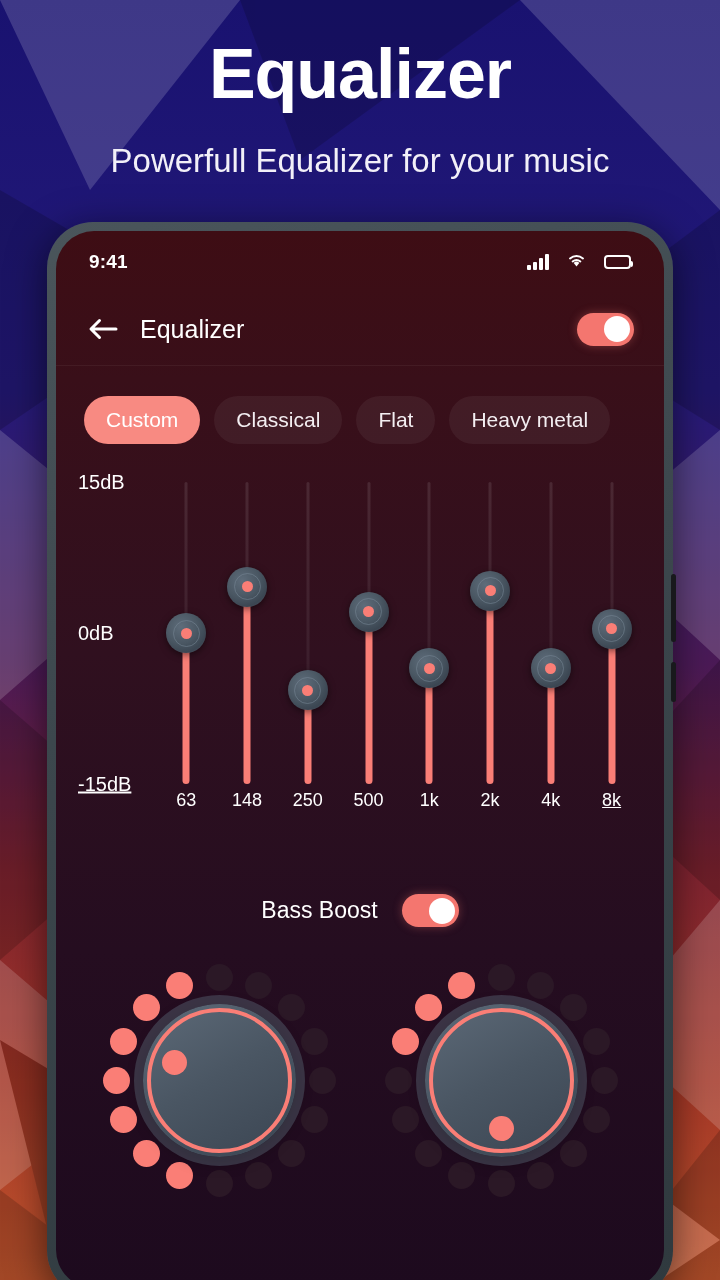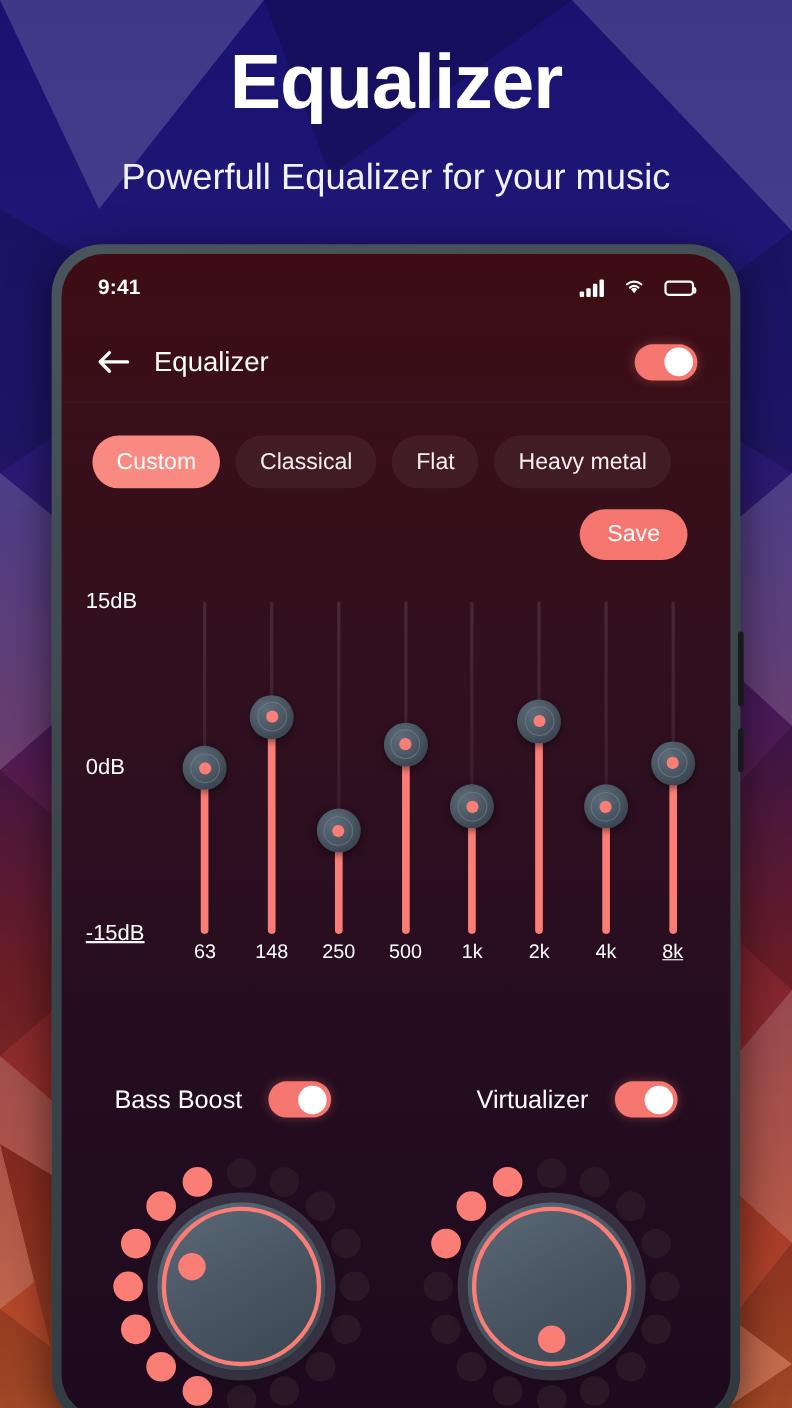--- a/index.html
+++ b/index.html
@@ -217,22 +217,23 @@
     bottom:0;
     width:46px;
     text-align:center;
     font-size:18px;
     color:#fff;
   }
 
   
   #effects {
     display:flex; align-items:center;
-    padding:0 48px;
-    margin-top:52px;
+    padding:0 25px;
+    margin-top:28px;
+    flex-direction:column;
   }
   .effect { display:flex; align-items:center; }
   .effect .elabel { font-size:23px; color:#fff; }
   .effect .switch { margin-left:24px; }
   #effect-virtualizer { margin-left:auto; }
 
   
   #knobs {
     display:flex; justify-content:space-around;
     margin-top:36px;
@@ -352,23 +353,20 @@
         </span>
     </div>
 
     <div id="presets">
         <div class="chip selected">Custom</div>
         <div class="chip">Classical</div>
         <div class="chip">Flat</div>
         <div class="chip">Heavy metal</div>
       </div>
 
-    <div id="save-row">
-      <button id="save-button">Save</button>
-    </div>
 
     <div id="eq">
       <div id="eq-db-labels">
           <div class="db-label" style="top: 16px;">15dB</div>
           <div class="db-label" style="top: 167px;">0dB</div>
           <div class="db-label" style="top: 318px; text-decoration: underline;">-15dB</div>
         </div>
       <div id="eq-sliders">
           <div class="slider" style="left: calc(6.25% - 23px);">
             <div class="track"></div>
@@ -433,26 +431,20 @@
               <i></i>
             </div>
           </div>
           <div class="freq-label" style="left: calc(93.75% - 23px); text-decoration: underline;">8k</div>
         </div>
     </div>
 
     <div id="effects">
       <div class="effect" id="effect-bass">
         <span class="elabel">Bass Boost</span>
-        <span class="switch">
-            <span class="knob"></span>
-          </span>
-      </div>
-      <div class="effect" id="effect-virtualizer">
-        <span class="elabel">Virtualizer</span>
         <span class="switch">
             <span class="knob"></span>
           </span>
       </div>
     </div>
 
     <div id="knobs">
       <div class="knob-wrap" id="knob-bass">
         <div class="knob-dots">
             <span style="left: 117.5px; top: 14.5px;"></span>

